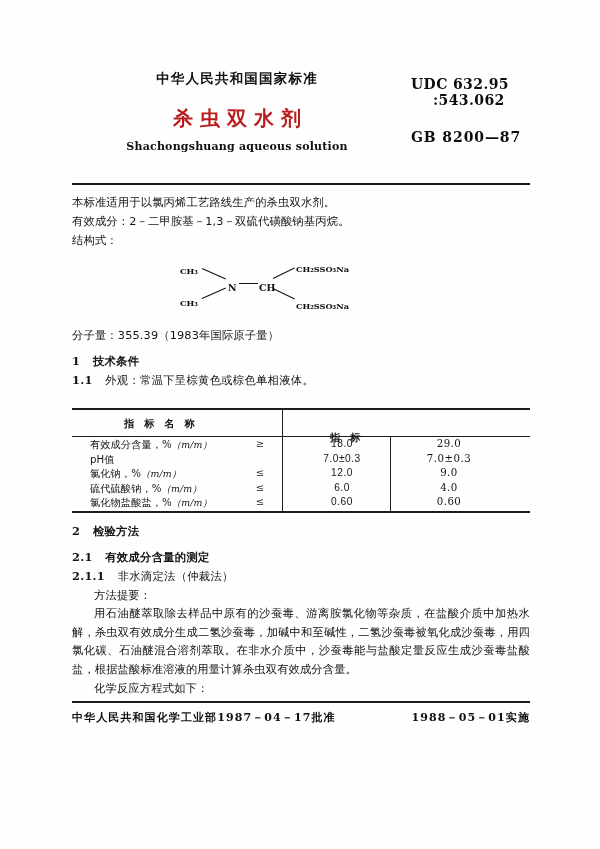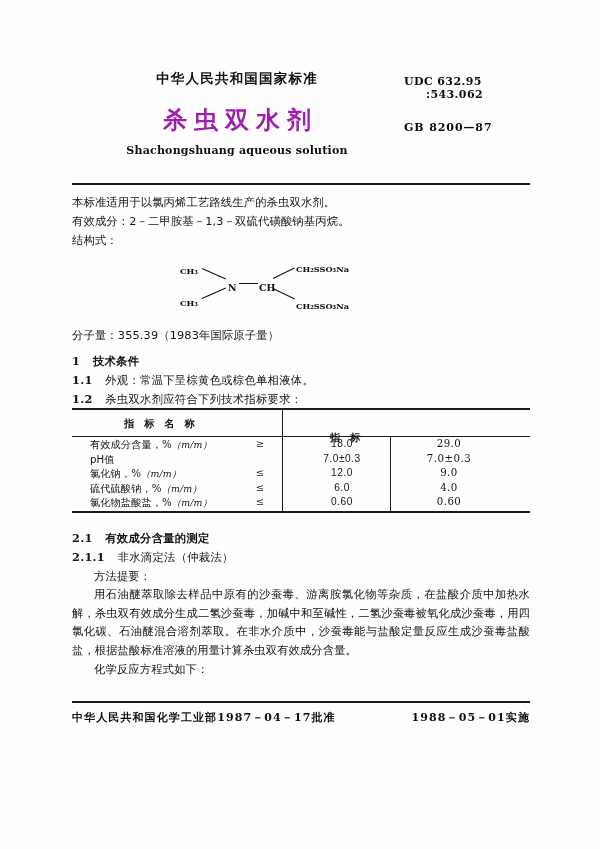--- a/index.html
+++ b/index.html
@@ -40,44 +40,44 @@
   }
   .national-std {
     font-size: 13.5px;
     font-weight: bold;
     letter-spacing: 1.2px;
     color: #101010;
     line-height: 1;
   }
   .doc-title {
     margin-top: 22px;
-    font-size: 24px;
+    font-size: 20px;
     font-weight: bold;
     letter-spacing: 7px;
-    color: #a21caf;
+    color: #b91c1c;
     line-height: 1;
     text-indent: 7px;
   }
   .doc-title-pinyin {
     margin-top: 13px;
     font-size: 11px;
     font-weight: bold;
     letter-spacing: 0.2px;
     color: #101010;
     line-height: 1;
     font-family: "DejaVu Serif", "Liberation Serif", serif;
   }
   .hdr-right {
     position: absolute;
-    right: 8px;
+    right: 1px;
     top: 4px;
     width: 118px;
     font-family: "DejaVu Serif", "Liberation Serif", serif;
     font-weight: bold;
-    font-size: 11px;
+    font-size: 14px;
     color: #0d0d0d;
   }
   .udc-line1 { letter-spacing: 0.4px; line-height: 1.15; }
   .udc-line2 { letter-spacing: 0.4px; line-height: 1.15; padding-left: 22px; }
   .gb-no {
     margin-top: 21px;
     letter-spacing: 0.9px;
     line-height: 1.15;
   }
 
@@ -299,23 +299,20 @@
     <div class="gap-sm"></div>
 
     <div class="sec-head">
       <span class="sec-num">1</span>&nbsp;&nbsp;&nbsp;<span>技术条件</span>
     </div>
 
     <div class="sec-head">
       <span class="sec-num">1.1</span>&nbsp;&nbsp;&nbsp;<span style="font-weight:normal;">外观：常温下呈棕黄色或棕色单相液体。</span>
     </div>
 
-    <div class="sec-head">
-      <span class="sec-num">1.2</span>&nbsp;&nbsp;&nbsp;<span style="font-weight:normal;">杀虫双水剂应符合下列技术指标要求：</span>
-    </div>
   </div>
 
   <div class="tbl">
     <div class="tbl-line tl-h-thick" style="top:0px;"></div>
     <div class="tbl-line tl-h" style="top:28px;"></div>
     <div class="tbl-line tl-h-thick" style="top:103px;"></div>
 
     <div class="tbl-line tl-v" style="left:210px; top:0px; height:103px;"></div>
     <div class="tbl-line tl-v" style="left:318px; top:28px; height:75px;"></div>
 
@@ -355,20 +352,23 @@
       <div class="trow">
         <span class="tcell-name"><span>氯化物盐酸盐，</span><span class="pct">%</span><span class="mm">（m/m）</span></span>
         <span class="tcell-op">≤</span>
         <span class="tcell-v1">0.60</span>
         <span class="tcell-v2">0.60</span>
       </div>
     </div>
   </div>
 
   <div class="body-area" style="top:522px;">
+    <div class="sec-head">
+      <span class="sec-num">2</span>&nbsp;&nbsp;&nbsp;<span>检验方法</span>
+    </div>
     <div class="gap-sm"></div>
     <div class="sec-head">
       <span class="sec-num">2.1</span>&nbsp;&nbsp;&nbsp;<span>有效成分含量的测定</span>
     </div>
     <div class="sec-head">
       <span class="sec-num">2.1.1</span>&nbsp;&nbsp;&nbsp;<span style="font-weight:normal;">非水滴定法（仲裁法）</span>
     </div>
     <div class="p" style="padding-left:22px;">方法提要：</div>
     <div class="para para-first">用石油醚萃取除去样品中原有的沙蚕毒、游离胺氯化物等杂质，在盐酸介质中加热水解，杀虫双有效成分生成二氢沙蚕毒，加碱中和至碱性，二氢沙蚕毒被氧化成沙蚕毒，用四氯化碳、石油醚混合溶剂萃取。在非水介质中，沙蚕毒能与盐酸定量反应生成沙蚕毒盐酸盐，根据盐酸标准溶液的用量计算杀虫双有效成分含量。</div>
     <div class="p" style="padding-left:22px;">化学反应方程式如下：</div>

